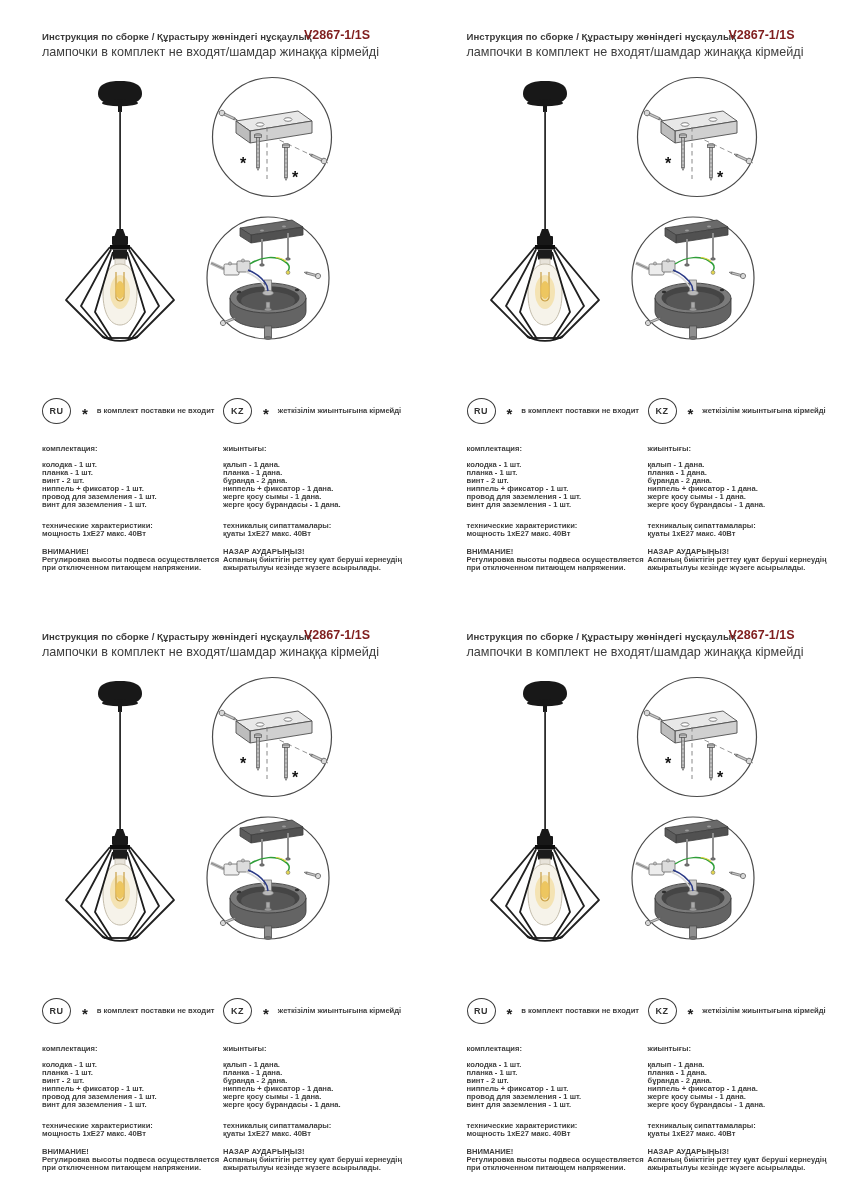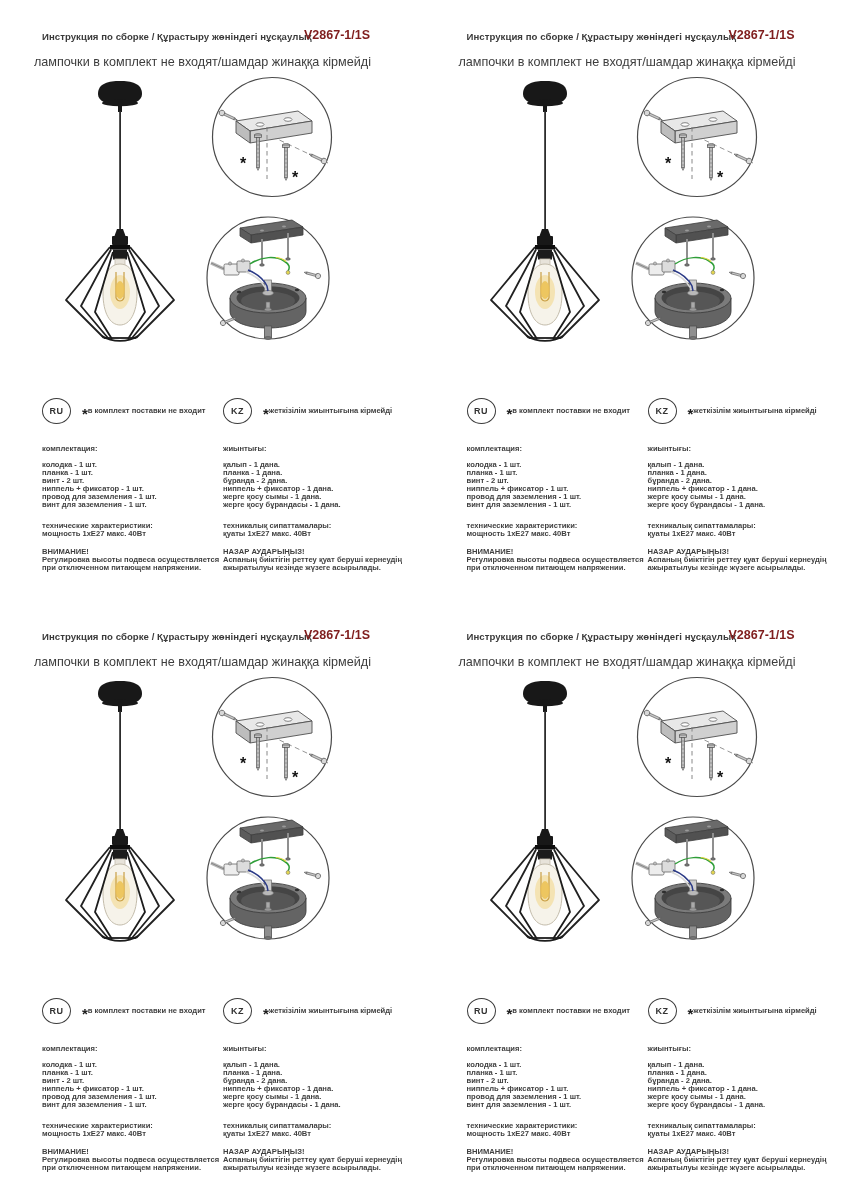--- a/index.html
+++ b/index.html
@@ -11,35 +11,35 @@
     grid-template-columns:424.5px 424.5px;
     grid-template-rows:600px 600px;
     font-family:Liberation Sans, sans-serif;
     color:#3c3c3c;
   }
   .quad{position:relative;overflow:hidden;}
 
   
   .hdr-title{position:absolute;left:42px;top:31px;font-size:9.6px;font-weight:700;letter-spacing:.05px;color:#3a3a3a;white-space:nowrap;}
   .hdr-model{position:absolute;left:304px;top:28px;font-size:12.5px;font-weight:700;color:#7f1d1d;}
-  .hdr-sub{position:absolute;left:34px;top:45px;font-size:12.6px;font-weight:400;color:#3d3d3d;white-space:nowrap;margin-top:10px;}
+  .hdr-sub{position:absolute;left:42px;top:45px;font-size:12.6px;font-weight:400;color:#3d3d3d;white-space:nowrap;}
 
   
   .lamp-svg{position:absolute;left:50px;top:78px;}
   .circ1-svg{position:absolute;left:210px;top:75px;}
   .circ2-svg{position:absolute;left:204px;top:214px;}
 
   
   .col{position:absolute;top:403px;font-size:7.6px;font-weight:700;line-height:8px;color:#3f3f3f;}
   .col-ru{left:42px;width:180px;}
   .col-kz{left:223px;width:201px;}
   .badge-row{display:flex;align-items:center;height:16px;}
   .badge{border:1.4px solid #3b3b3b;border-radius:50%;min-width:29px;height:14px;display:flex;align-items:center;justify-content:center;font-size:9px;font-weight:700;letter-spacing:.6px;color:#333;box-sizing:border-box;padding:12px 2px;}
   .star{font-size:15px;font-weight:700;margin-left:11px;line-height:8px;transform:translateY(3px);color:#1c1c1c;}
-  .badge-note{font-size:7.6px;font-weight:700;}
+  .badge-note{margin-left:9px;font-size:7.6px;font-weight:700;}
   .list-title{margin-top:26px;}
   .items{margin-top:8px;}
   .item{height:8px;}
   .specs-title{margin-top:13px;}
   .warn{margin-top:10px;}
   .warn-text{max-width:200px;}
 </style>
 </head>
 <body>
 

